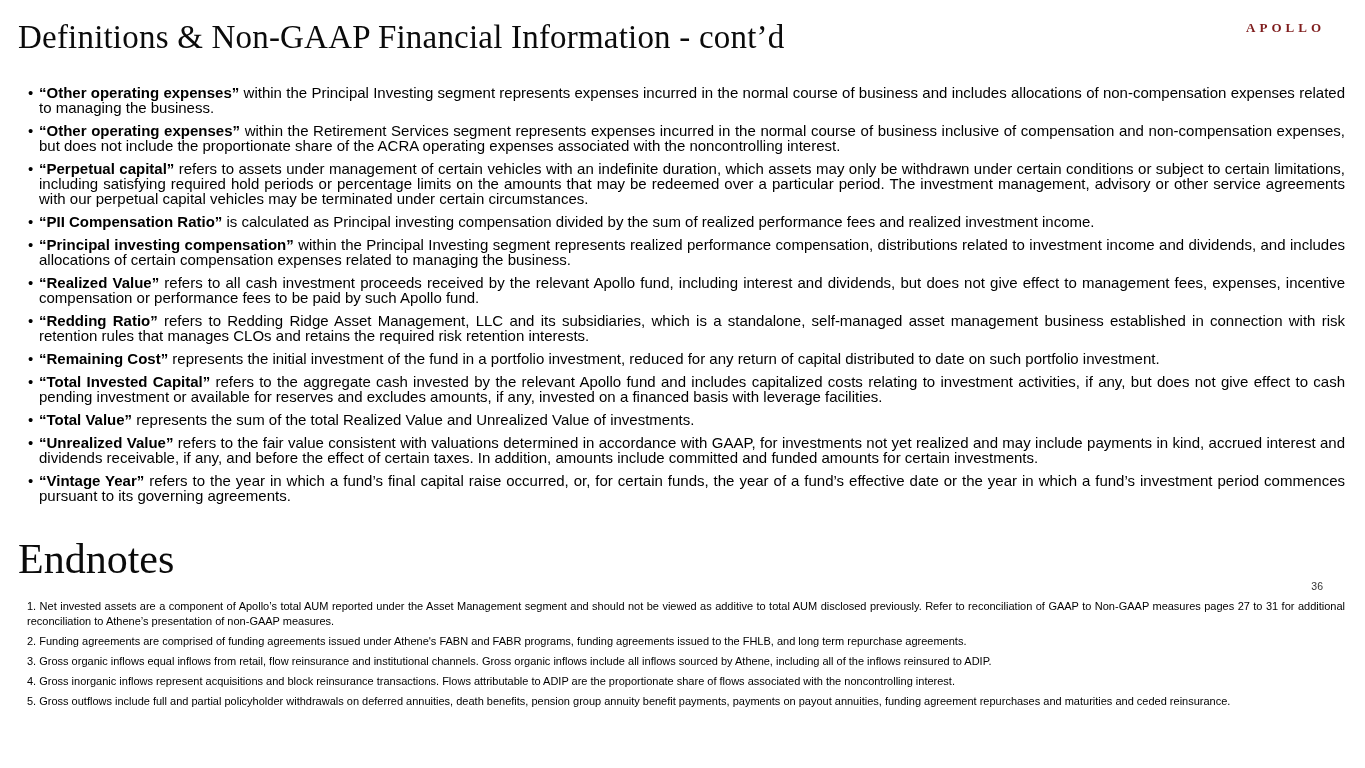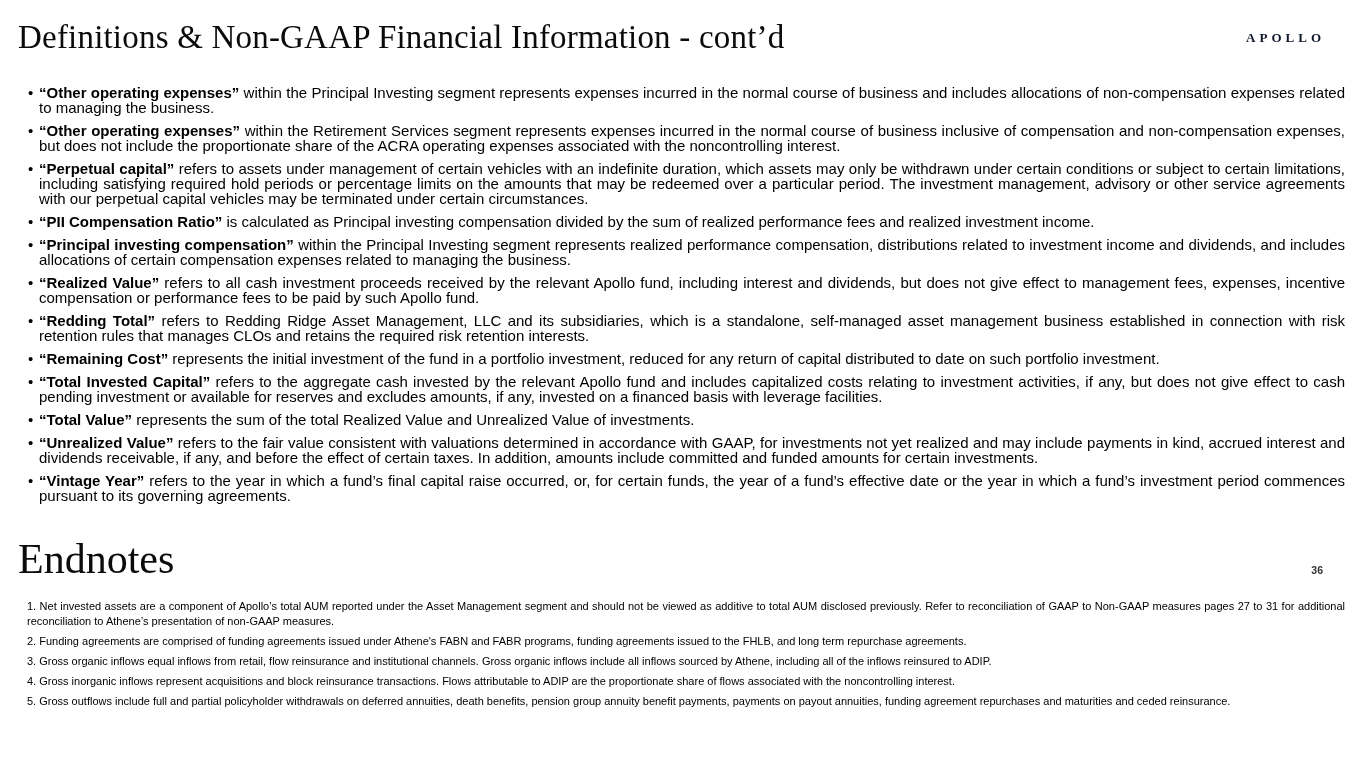--- a/index.html
+++ b/index.html
@@ -31,22 +31,22 @@
     font-size: 33px;
     line-height: 42px;
     color: #0b0b0b;
     letter-spacing: 0.2px;
   }
   .logo {
     font-family: "Liberation Serif", serif;
     font-size: 13px;
     font-weight: 700;
     letter-spacing: 4px;
-    color: #0f172a;
-    margin-top: 14px;
+    color: #7f1d1d;
+    margin-top: 4px;
     white-space: nowrap;
   }
   ul.definitions {
     list-style: none;
     margin: 27px 20px 0 27px;
     padding: 0;
   }
   ul.definitions li {
     position: relative;
     padding-left: 12px;
@@ -81,24 +81,23 @@
   }
   .note {
     margin: 0 0 5px 0;
     font-size: 11px;
     line-height: 15px;
     text-align: justify;
   }
   .page-number {
     position: absolute;
     right: 42px;
-    bottom: 24px;
+    bottom: 8px;
     font-size: 10.5px;
     color: #333333;
-    font-weight: bold;
   }
 </style>
 </head>
 <body>
 
 <div class="slide">
 
   <header class="header">
     <h1 class="title">Definitions &amp; Non-GAAP Financial Information - cont’d</h1>
     <div class="logo">APOLLO</div>
@@ -111,21 +110,21 @@
       <li><b class="term">“Other operating expenses”</b><span> within the Retirement Services segment represents expenses incurred in the normal course of business inclusive of compensation and non-compensation expenses, but does not include the proportionate share of the ACRA operating expenses associated with the noncontrolling interest.</span></li>
 
       <li><b class="term">“Perpetual capital”</b><span> refers to assets under management of certain vehicles with an indefinite duration, which assets may only be withdrawn under certain conditions or subject to certain limitations, including satisfying required hold periods or percentage limits on the amounts that may be redeemed over a particular period. The investment management, advisory or other service agreements with our perpetual capital vehicles may be terminated under certain circumstances.</span></li>
 
       <li><b class="term">“PII Compensation Ratio”</b><span> is calculated as Principal investing compensation divided by the sum of realized performance fees and realized investment income.</span></li>
 
       <li><b class="term">“Principal investing compensation”</b><span> within the Principal Investing segment represents realized performance compensation, distributions related to investment income and dividends, and includes allocations of certain compensation expenses related to managing the business.</span></li>
 
       <li><b class="term">“Realized Value”</b><span> refers to all cash investment proceeds received by the relevant Apollo fund, including interest and dividends, but does not give effect to management fees, expenses, incentive compensation or performance fees to be paid by such Apollo fund.</span></li>
 
-      <li><b class="term">“Redding Total”</b><span> refers to Redding Ridge Asset Management, LLC and its subsidiaries, which is a standalone, self-managed asset management business established in connection with risk retention rules that manages CLOs and retains the required risk retention interests.</span></li>
+      <li><b class="term">“Redding Ratio”</b><span> refers to Redding Ridge Asset Management, LLC and its subsidiaries, which is a standalone, self-managed asset management business established in connection with risk retention rules that manages CLOs and retains the required risk retention interests.</span></li>
 
       <li><b class="term">“Remaining Cost”</b><span> represents the initial investment of the fund in a portfolio investment, reduced for any return of capital distributed to date on such portfolio investment.</span></li>
 
       <li><b class="term">“Total Invested Capital”</b><span> refers to the aggregate cash invested by the relevant Apollo fund and includes capitalized costs relating to investment activities, if any, but does not give effect to cash pending investment or available for reserves and excludes amounts, if any, invested on a financed basis with leverage facilities.</span></li>
 
       <li><b class="term">“Total Value”</b><span> represents the sum of the total Realized Value and Unrealized Value of investments.</span></li>
 
       <li><b class="term">“Unrealized Value”</b><span> refers to the fair value consistent with valuations determined in accordance with GAAP, for investments not yet realized and may include payments in kind, accrued interest and dividends receivable, if any, and before the effect of certain taxes. In addition, amounts include committed and funded amounts for certain investments.</span></li>
 
       <li><b class="term">“Vintage Year”</b><span> refers to the year in which a fund’s final capital raise occurred, or, for certain funds, the year of a fund’s effective date or the year in which a fund’s investment period commences pursuant to its governing agreements.</span></li>

